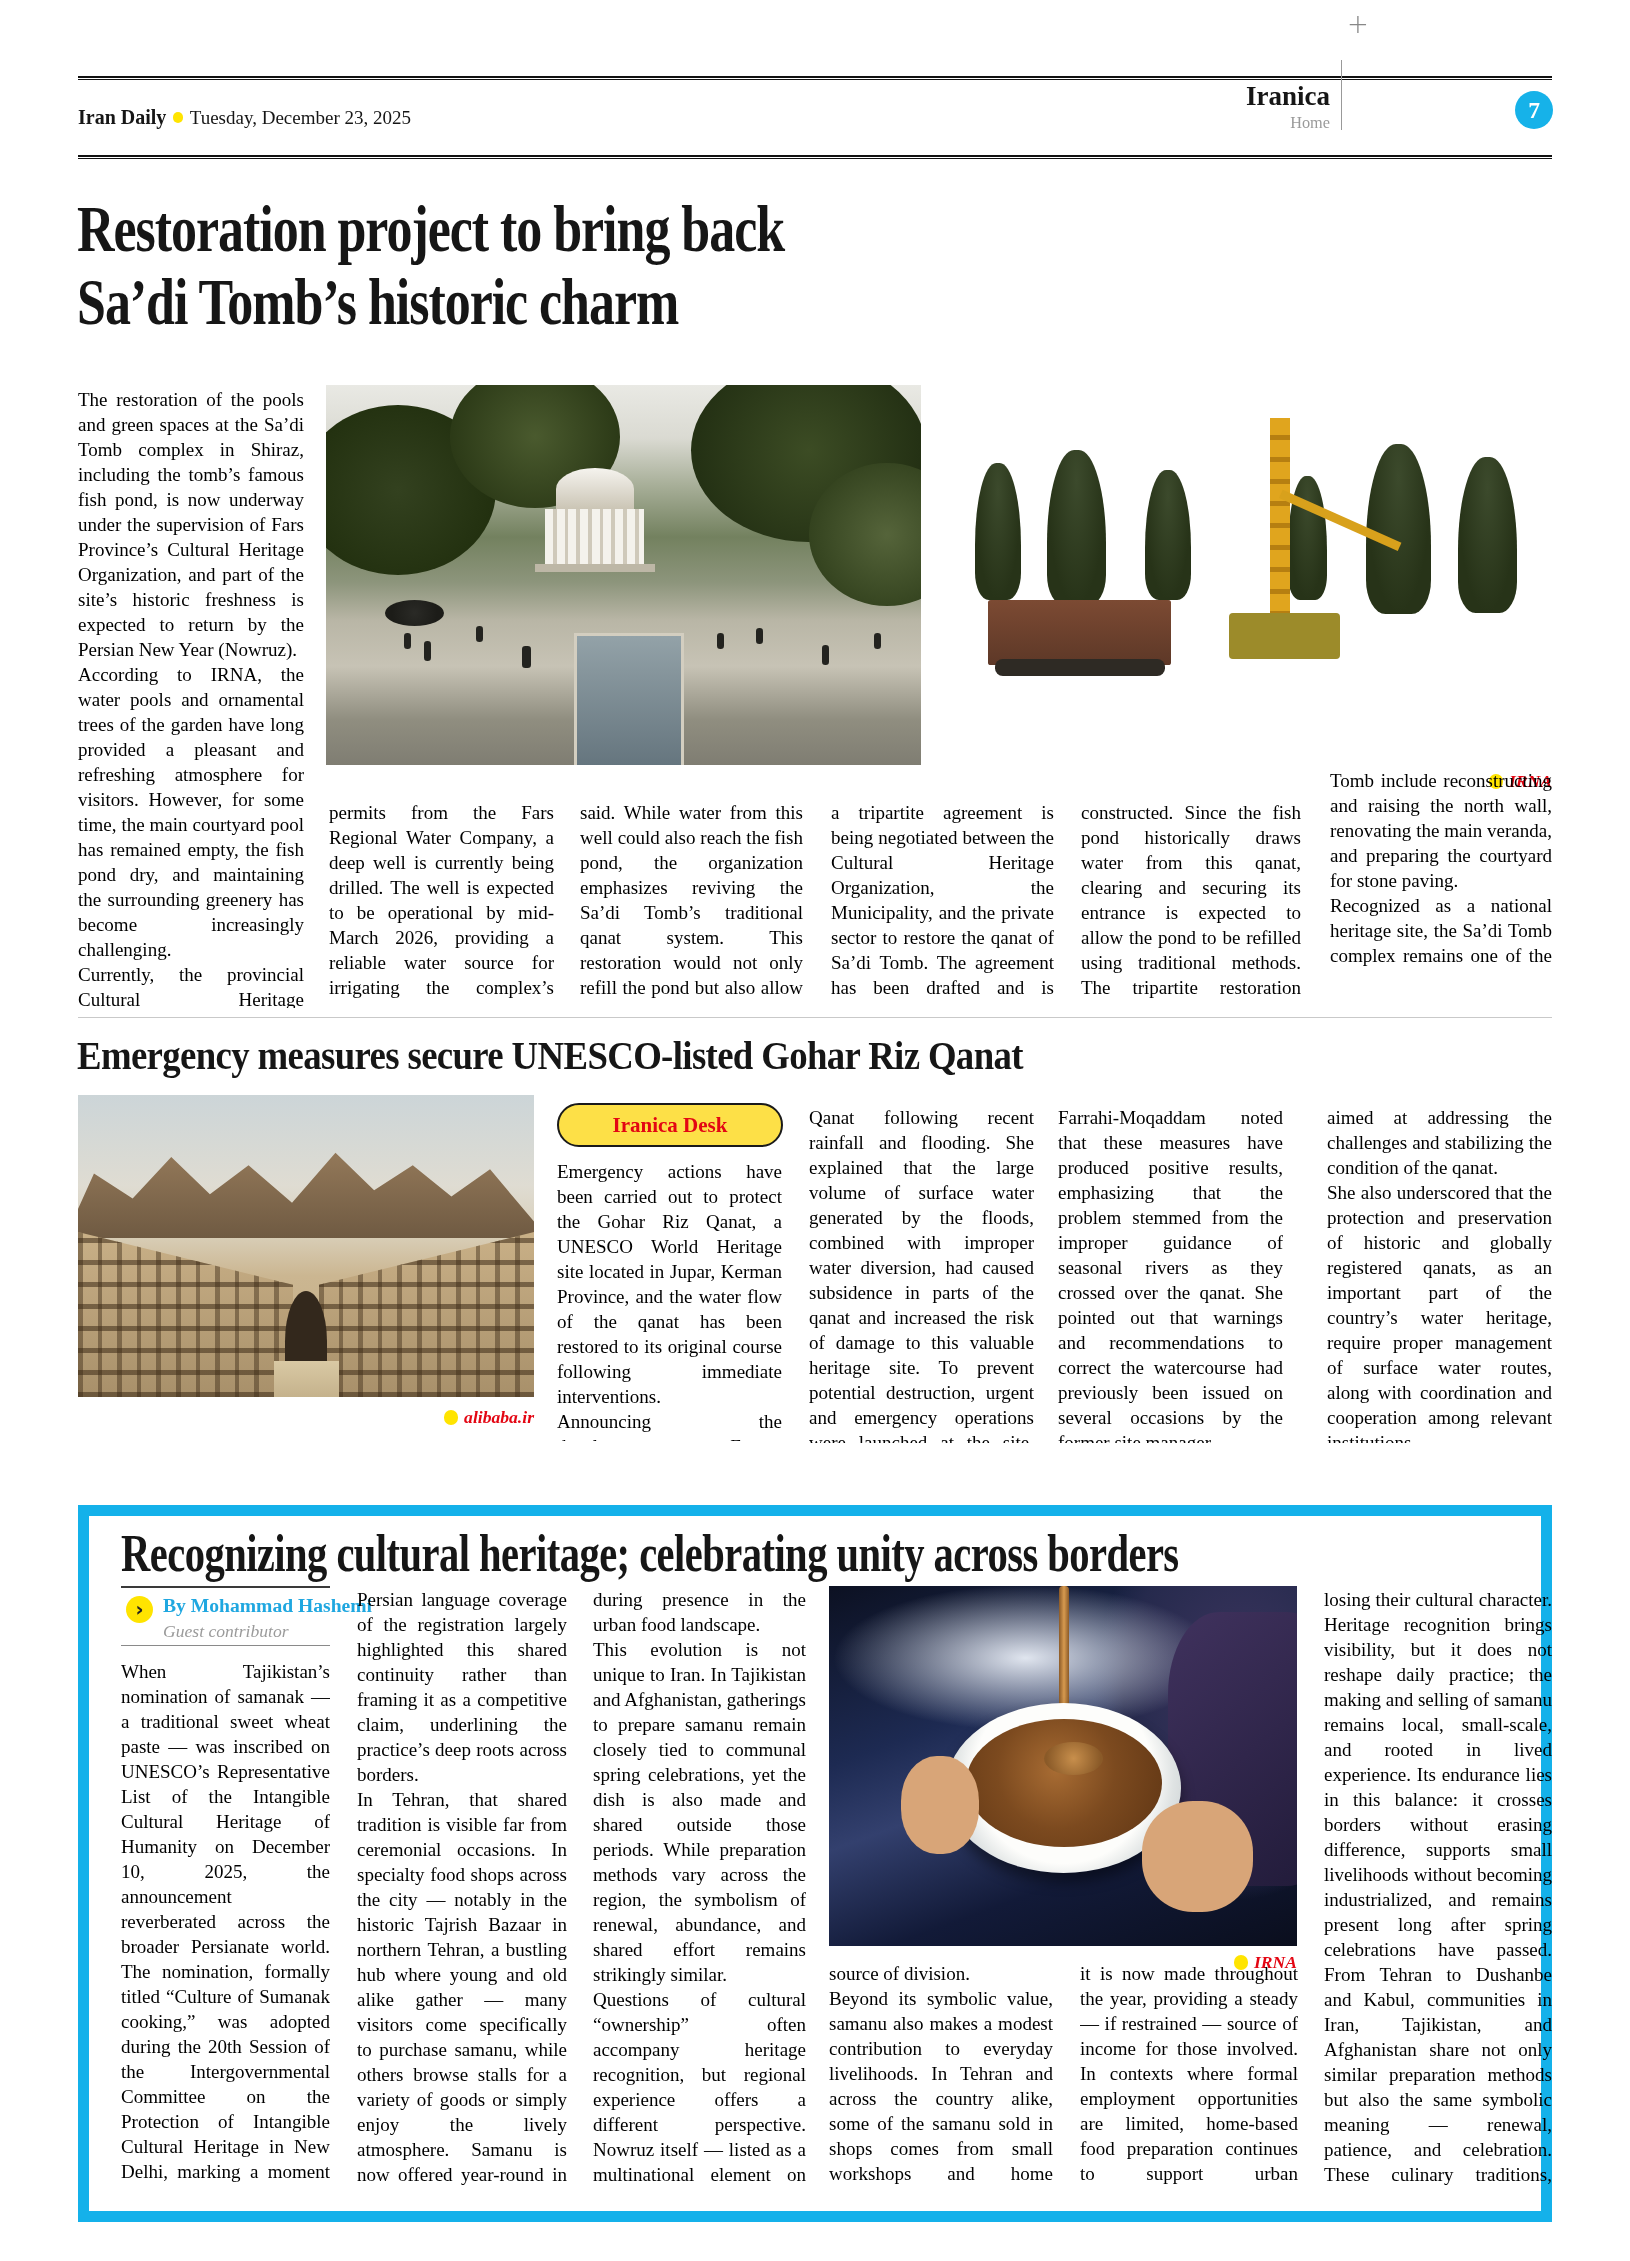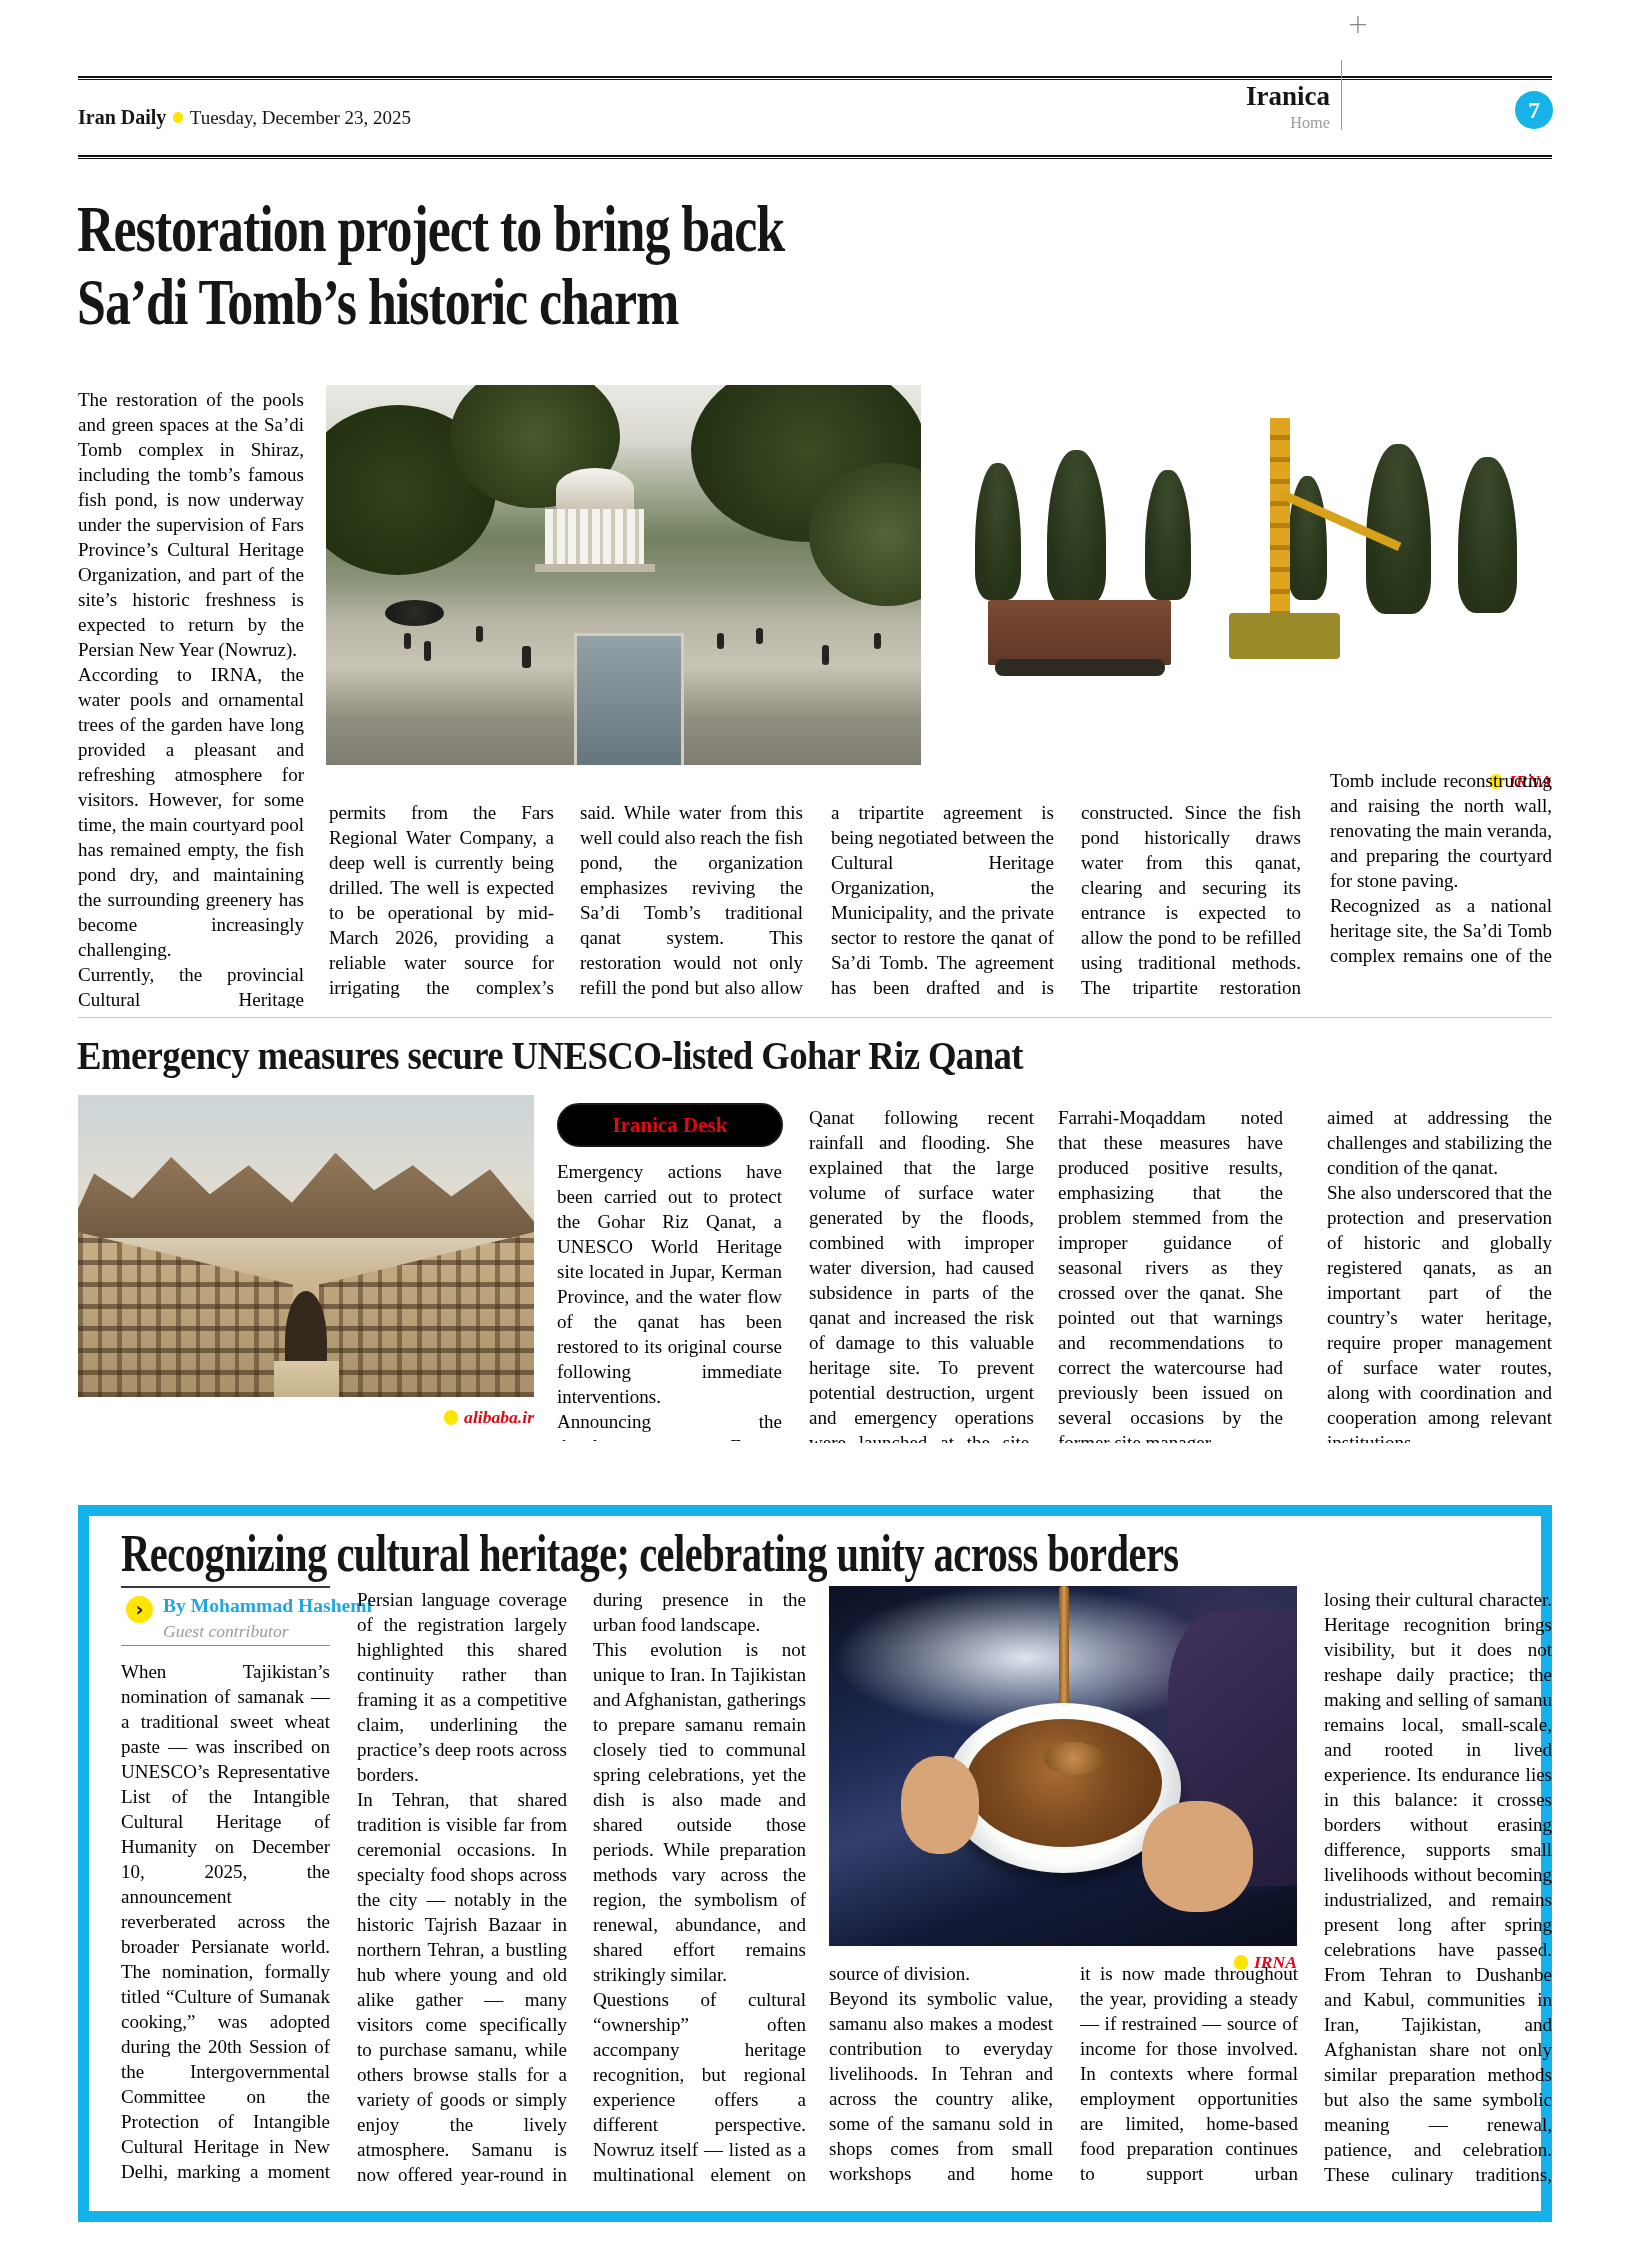--- a/index.html
+++ b/index.html
@@ -28,21 +28,21 @@
         transform:scaleX(.78);transform-origin:left top;}
   
   .col{position:absolute;font-size:19px;line-height:25px;text-align:justify;
        white-space:pre-line;overflow:hidden;color:#000000;}
   
   .credit{display:flex;align-items:center;justify-content:flex-end;gap:5.9px;}
   .credit .dot{width:14.3px;height:14.3px;}
   .credit-label{color:#e30613;font-style:italic;font-weight:bold;font-size:17.6px;}
   
   .pill{border:2px solid #1a1a1a;border-radius:23.5px;display:flex;align-items:center;
-        justify-content:center;color:#e30613;font-weight:bold;font-size:21px;background:#000000;}
+        justify-content:center;color:#e30613;font-weight:bold;font-size:21px;background:#fde047;}
   
   .rr-banner{background:#14b1ea;display:flex;align-items:center;}
   .rr-banner-label{color:#ffe400;font-size:29px;font-weight:bold;letter-spacing:-0.7px;
         margin-left:23.5px;text-shadow:2px 2px 2px rgba(20,60,90,.55);
         transform:scaleX(.88);transform-origin:left center;white-space:pre;}
   .rr-box{border:11.7px solid #14b1ea;background:#fff;box-sizing:border-box;}
   .byline-rule{background:#3a3a3a;}
   .byline-circle{width:27px;height:27px;border-radius:50%;background:#ffe400;
         display:flex;align-items:center;justify-content:center;
         font-size:19.6px;font-weight:bold;color:#222;font-family:"DejaVu Sans",sans-serif;}

